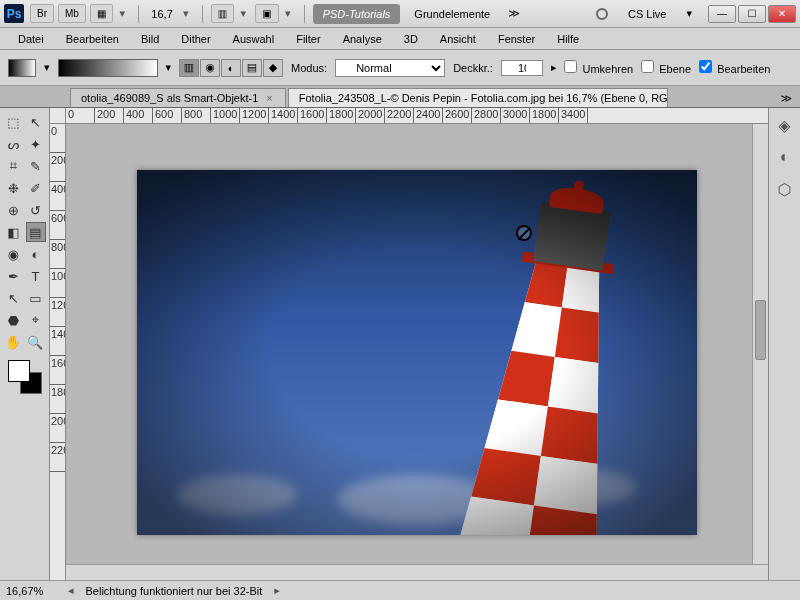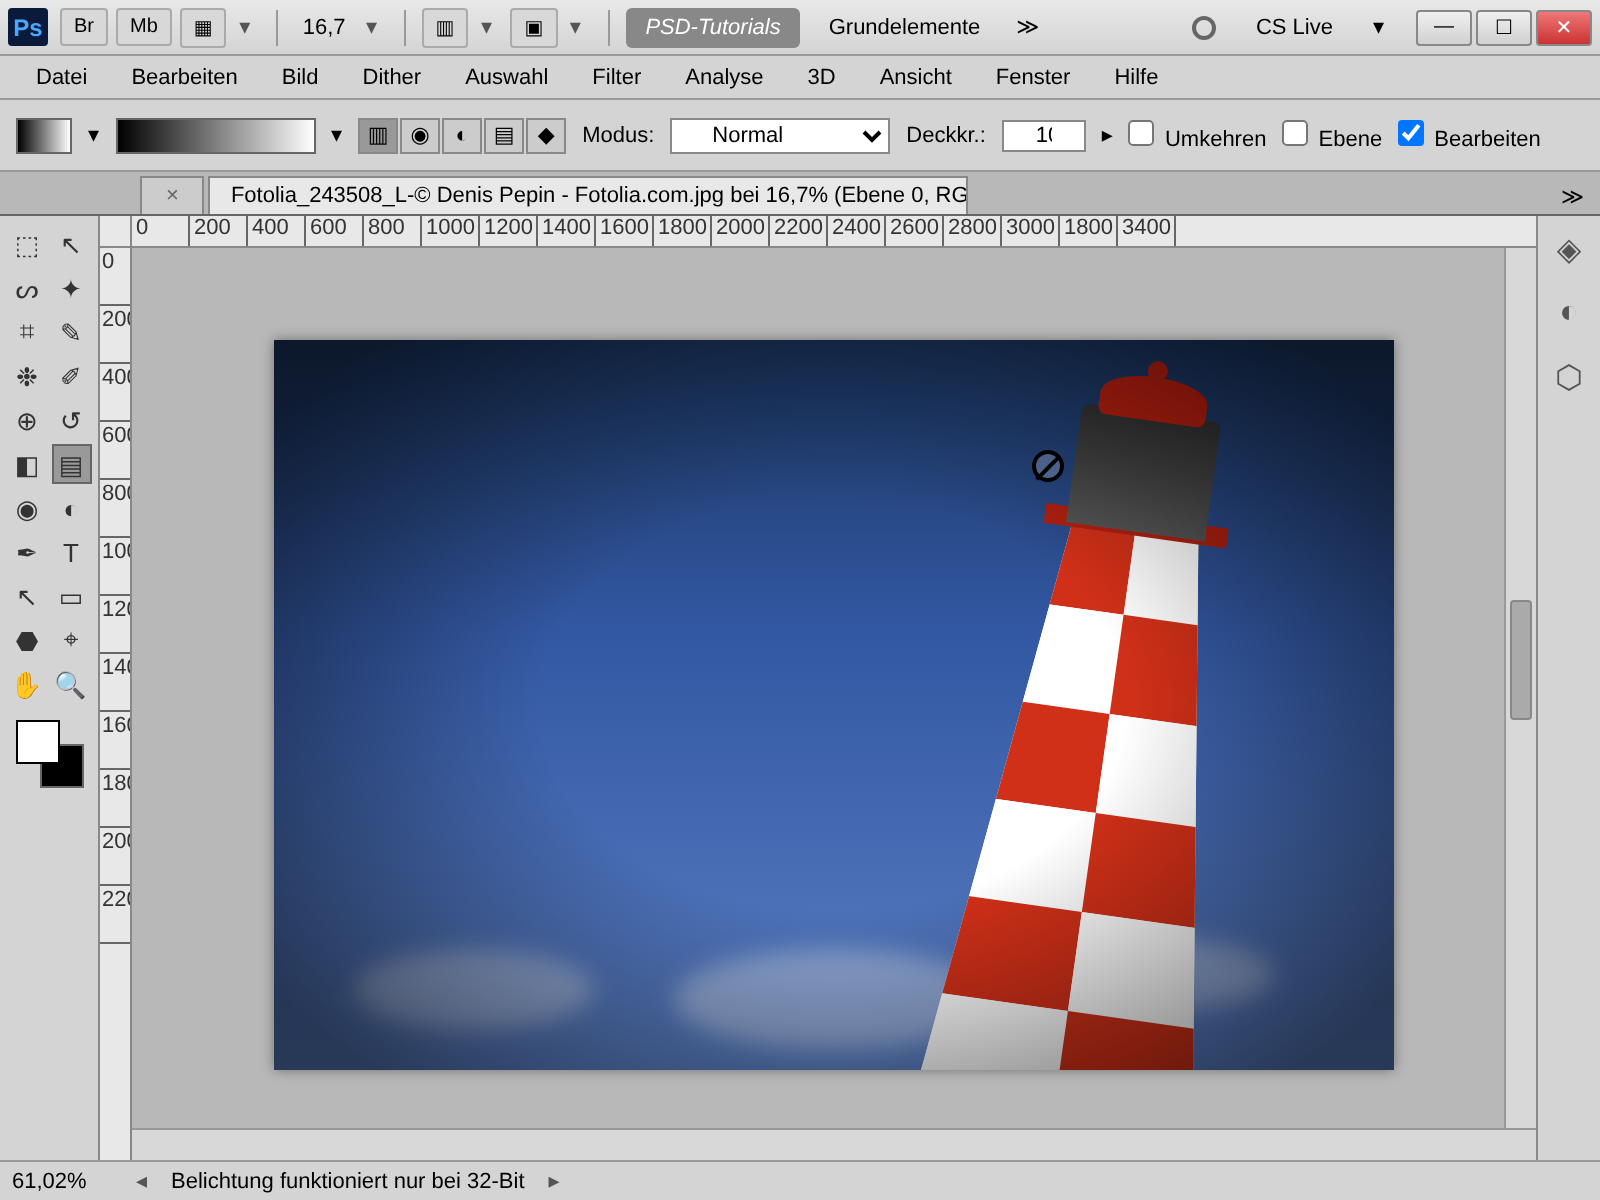--- a/index.html
+++ b/index.html
@@ -146,20 +146,21 @@
   <label>Deckkr.:</label>
   <input type="text" style="width: 42px;" value="100%">
   <span>▸</span>
   <label><input type="checkbox" style=""> <span>Umkehren</span></label>
   <label><input type="checkbox" style=""> <span>Ebene</span></label>
   <label><input type="checkbox" checked="" style=""> <span>Bearbeiten</span></label>
 </div>
 
 <div class="tabstrip">
   <div class="doctab">
+    <span>otolia_469089_S als Smart-Objekt-1</span>
     <span class="closex">×</span>
   </div>
   <div class="doctab active">
     <span>Fotolia_243508_L-© Denis Pepin - Fotolia.com.jpg bei 16,7% (Ebene 0, RGB/8#) *</span>
 
   </div>
   <div class="tabsmore">≫</div>
 </div>
 
 <div class="workarea">
@@ -287,17 +288,17 @@
   </div>
 
   <div class="panelstrip">
     <div class="picon">◈</div>
     <div class="picon">◐</div>
     <div class="picon">⬡</div>
   </div>
 </div>
 
 <div class="statusbar">
-  <span class="zoom">61,02%</span>
+  <span class="zoom">16,67%</span>
   <span class="arrow">◂</span>
   <span>Belichtung funktioniert nur bei 32-Bit</span>
   <span class="arrow">▸</span>
 </div>
 
 </body></html>

